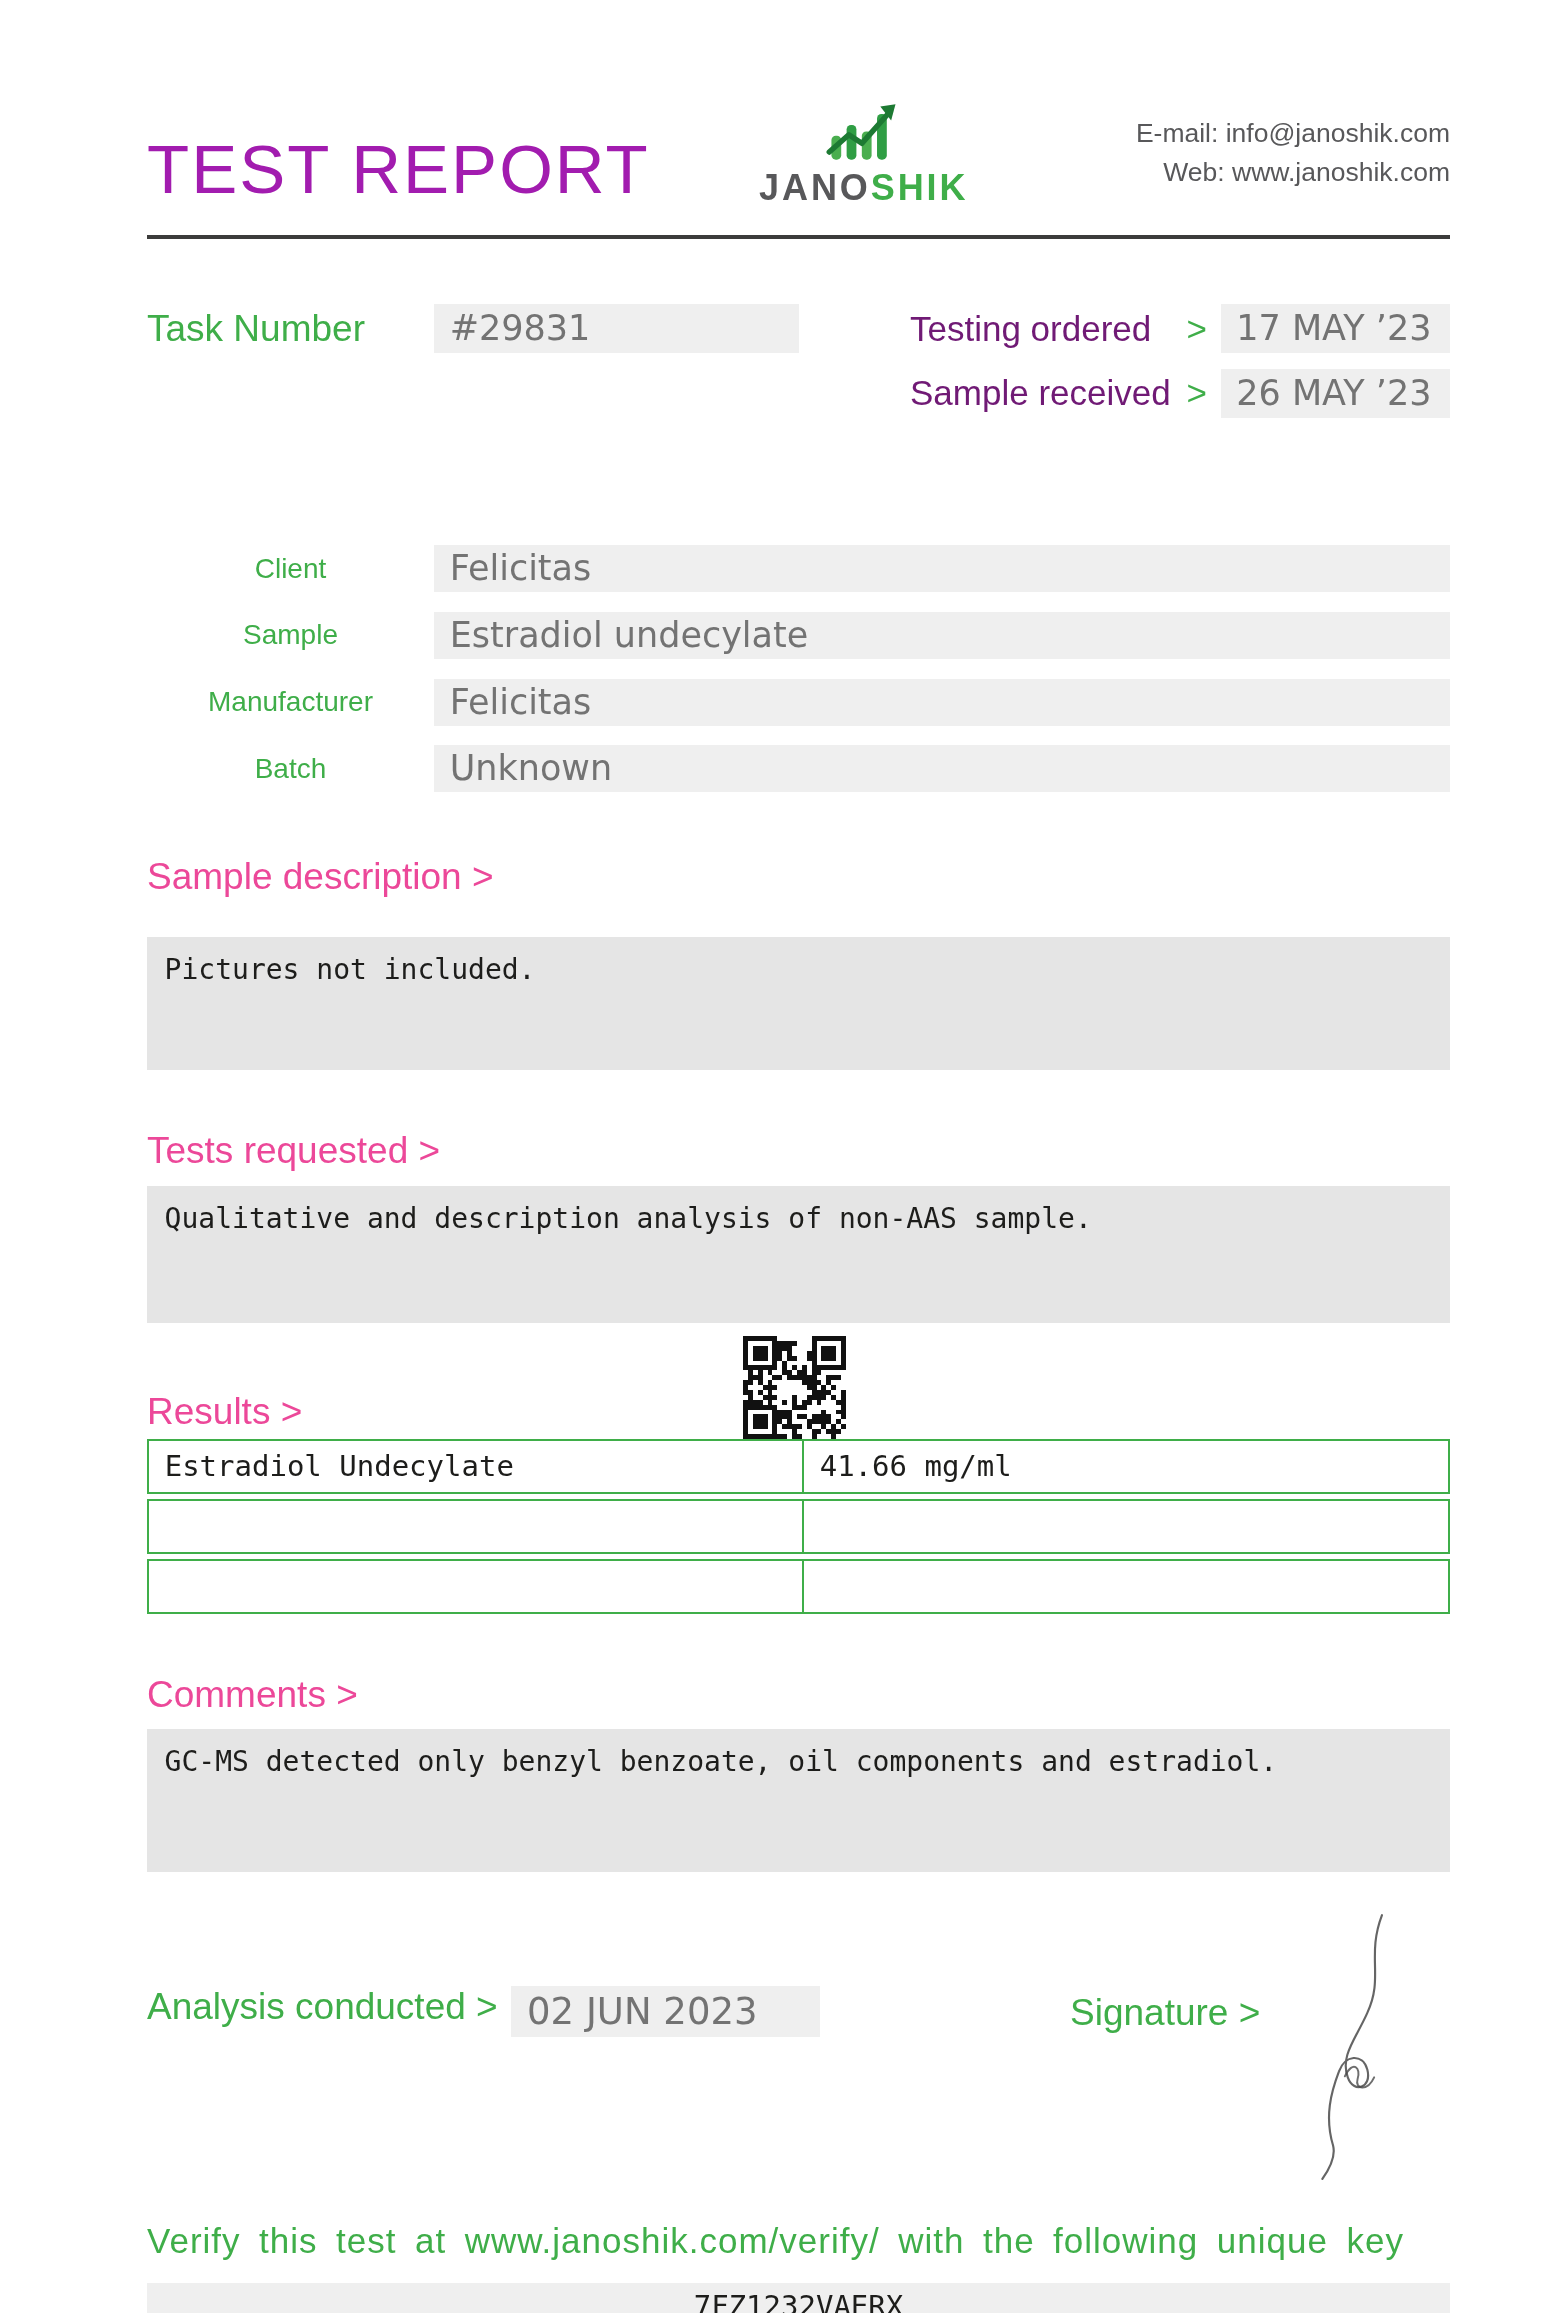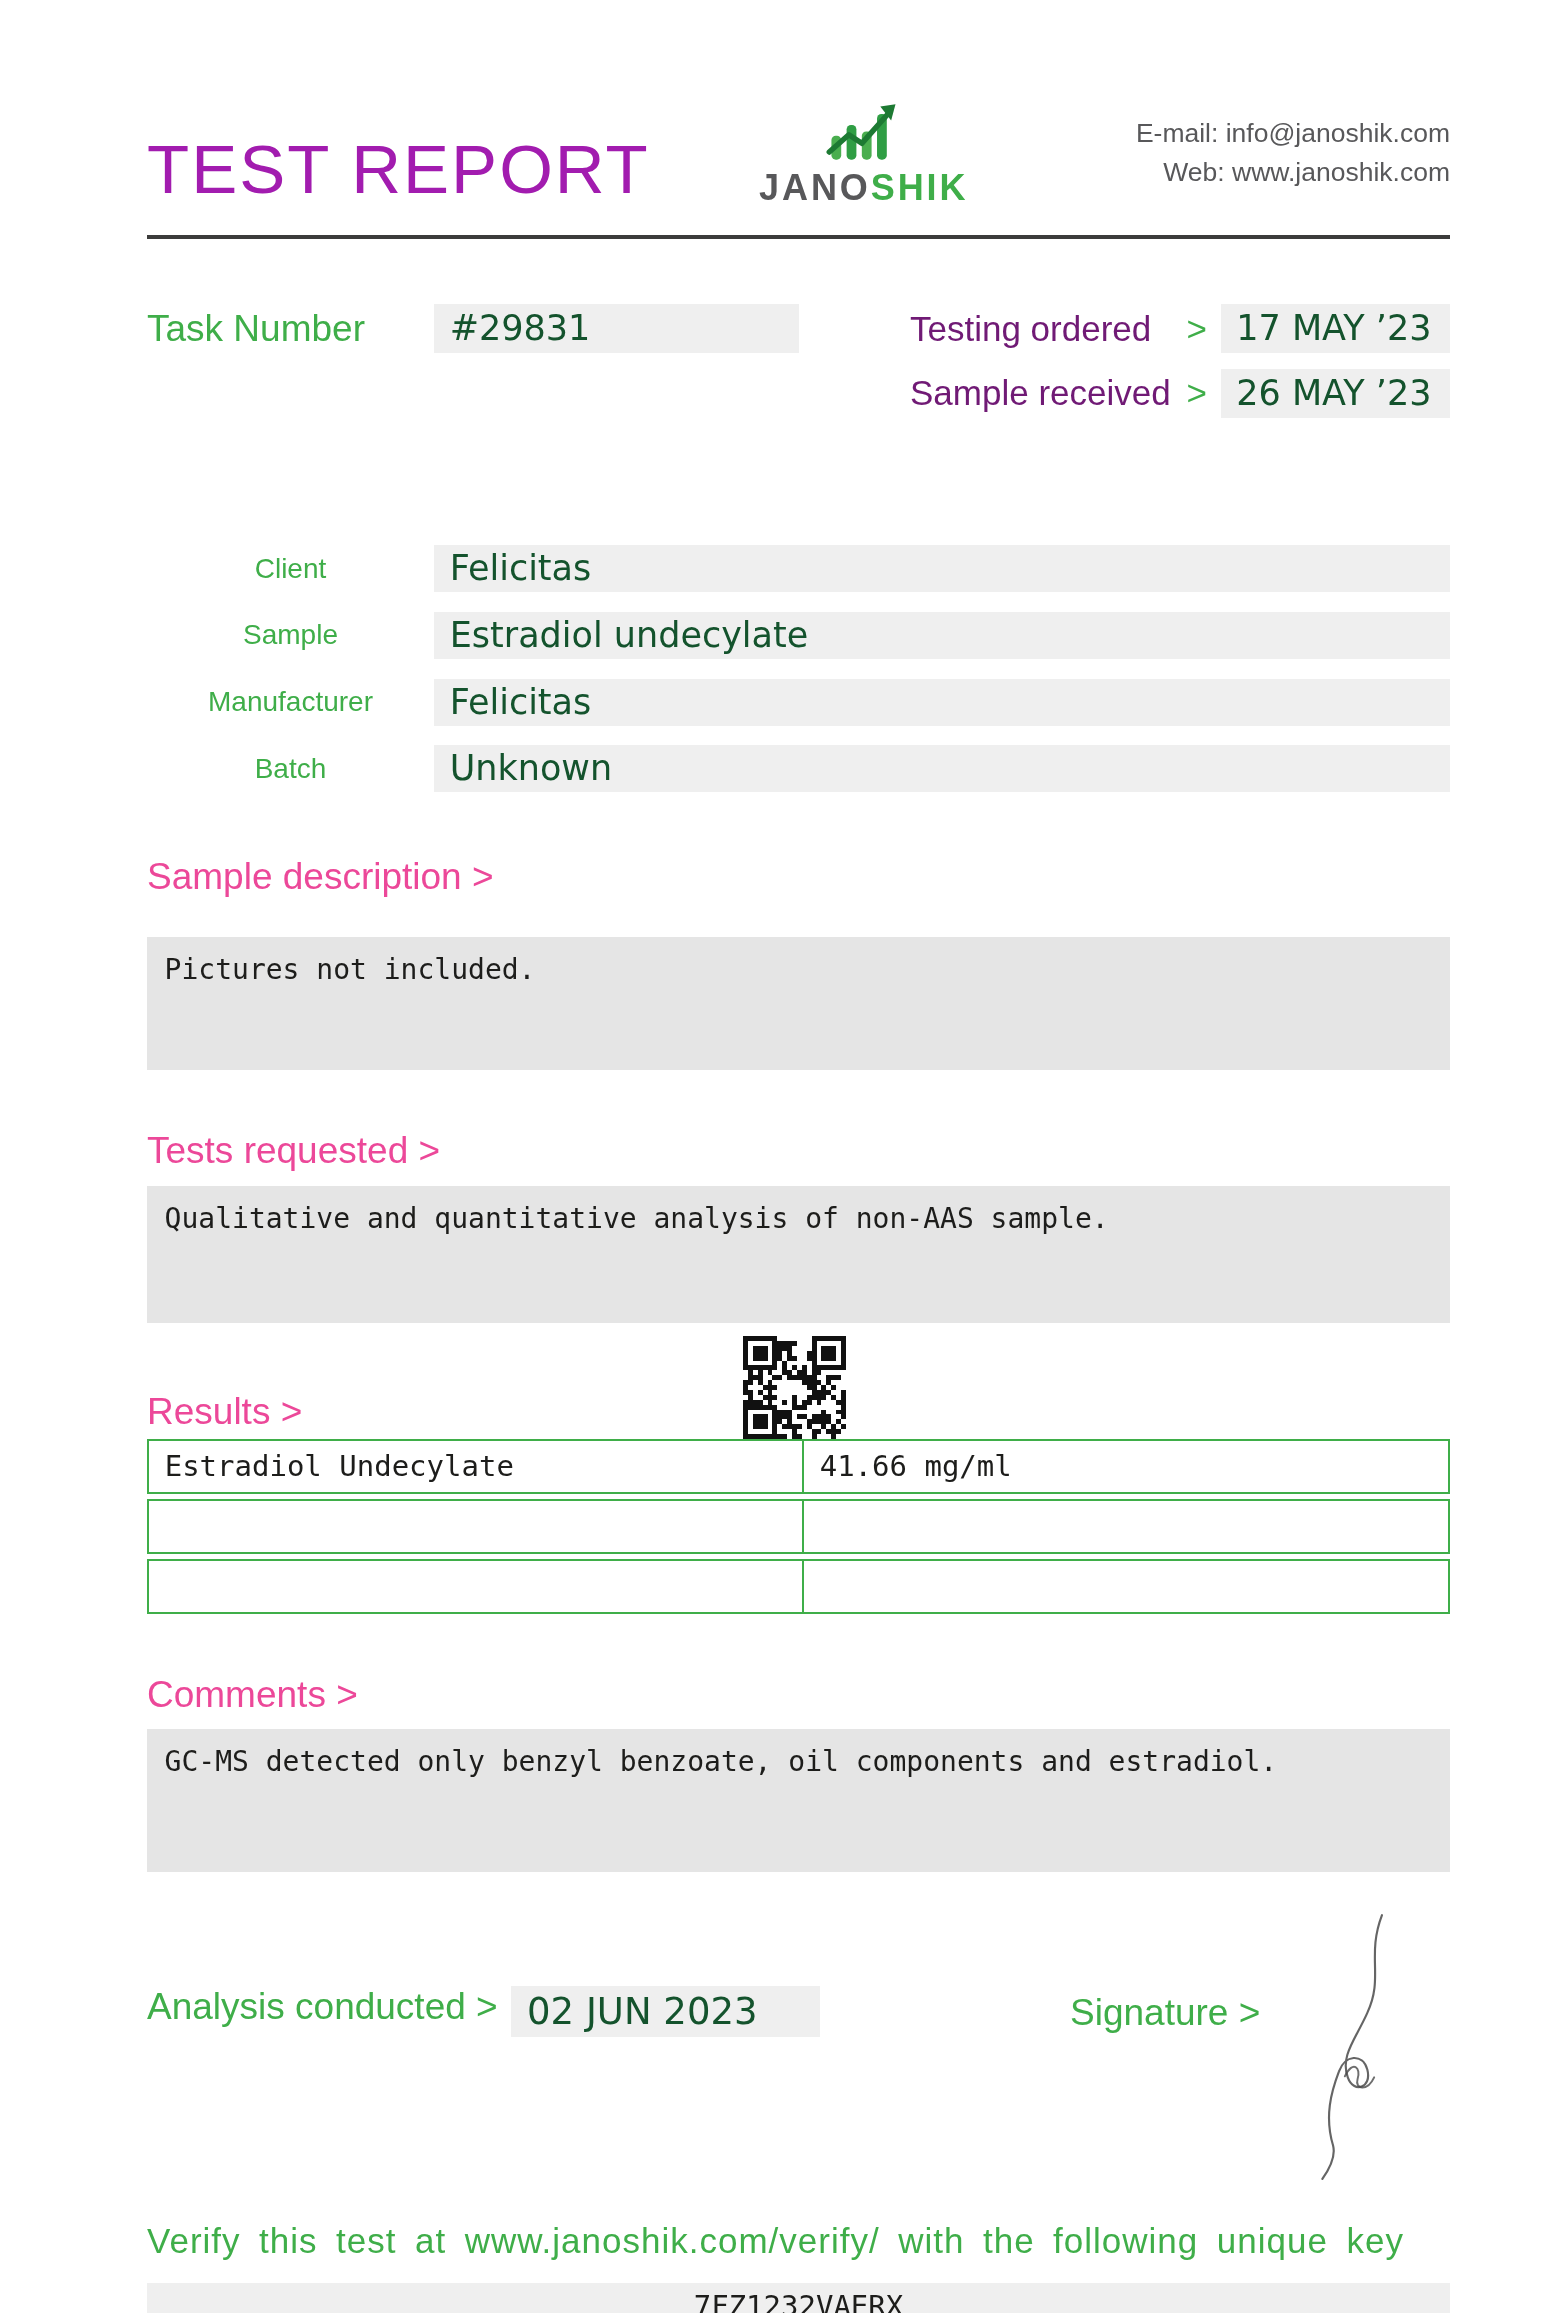--- a/index.html
+++ b/index.html
@@ -22,21 +22,21 @@
 
   .rule { border:none; border-top:4.9px solid #3c3c3b; margin-top:29px; }
 
   
   .task-section { margin-top:65px; display:flex; justify-content:space-between; align-items:flex-start; }
   .task-left { display:flex; align-items:center; height:49px; }
   .glabel { color:#3fae49; font-size:37px; }
   .task-left .glabel { width:287px; }
   .value-box {
     background:#efefef; height:49px; line-height:49px; padding:0 15.7px;
-    font-family:"DejaVu Sans", sans-serif; font-size:35px; color:#14532d;
+    font-family:"DejaVu Sans", sans-serif; font-size:35px; color:#737373;
     white-space:nowrap; overflow:hidden;
   }
   .task-value { width:365px; }
   .task-right { width:540px; }
   .date-row { display:flex; align-items:center; margin-bottom:15.7px; height:49px; }
   .dlabel { color:#701a75; font-size:35px; width:280px; }
   .arrow { color:#3fae49; font-size:35px; margin-right:13.7px; }
   .date-box { width:232px; }
 
   
@@ -147,21 +147,21 @@
     <div class="detail-row">
       <span class="glabel">Batch</span>
       <span class="value-box">Unknown</span>
     </div>
   </section>
 
   <h2 class="section-heading h-sample">Sample description &gt;</h2>
   <div class="text-box box-sample">Pictures not included.</div>
 
   <h2 class="section-heading h-tests">Tests requested &gt;</h2>
-  <div class="text-box box-tests">Qualitative and quantitative analysis of non-AAS sample.</div>
+  <div class="text-box box-tests">Qualitative and description analysis of non-AAS sample.</div>
 
   <div class="results-head">
     <h2 class="section-heading">Results &gt;</h2>
     <div class="qr"><svg xmlns="http://www.w3.org/2000/svg" width="103" height="103" viewBox="0 0 21 21" shape-rendering="crispEdges">
           <rect width="21" height="21" fill="#fff"></rect>
           <rect x="0" y="0" width="1" height="1" fill="#111"></rect>
           <rect x="1" y="0" width="1" height="1" fill="#111"></rect>
           <rect x="2" y="0" width="1" height="1" fill="#111"></rect>
           <rect x="3" y="0" width="1" height="1" fill="#111"></rect>
           <rect x="4" y="0" width="1" height="1" fill="#111"></rect>

